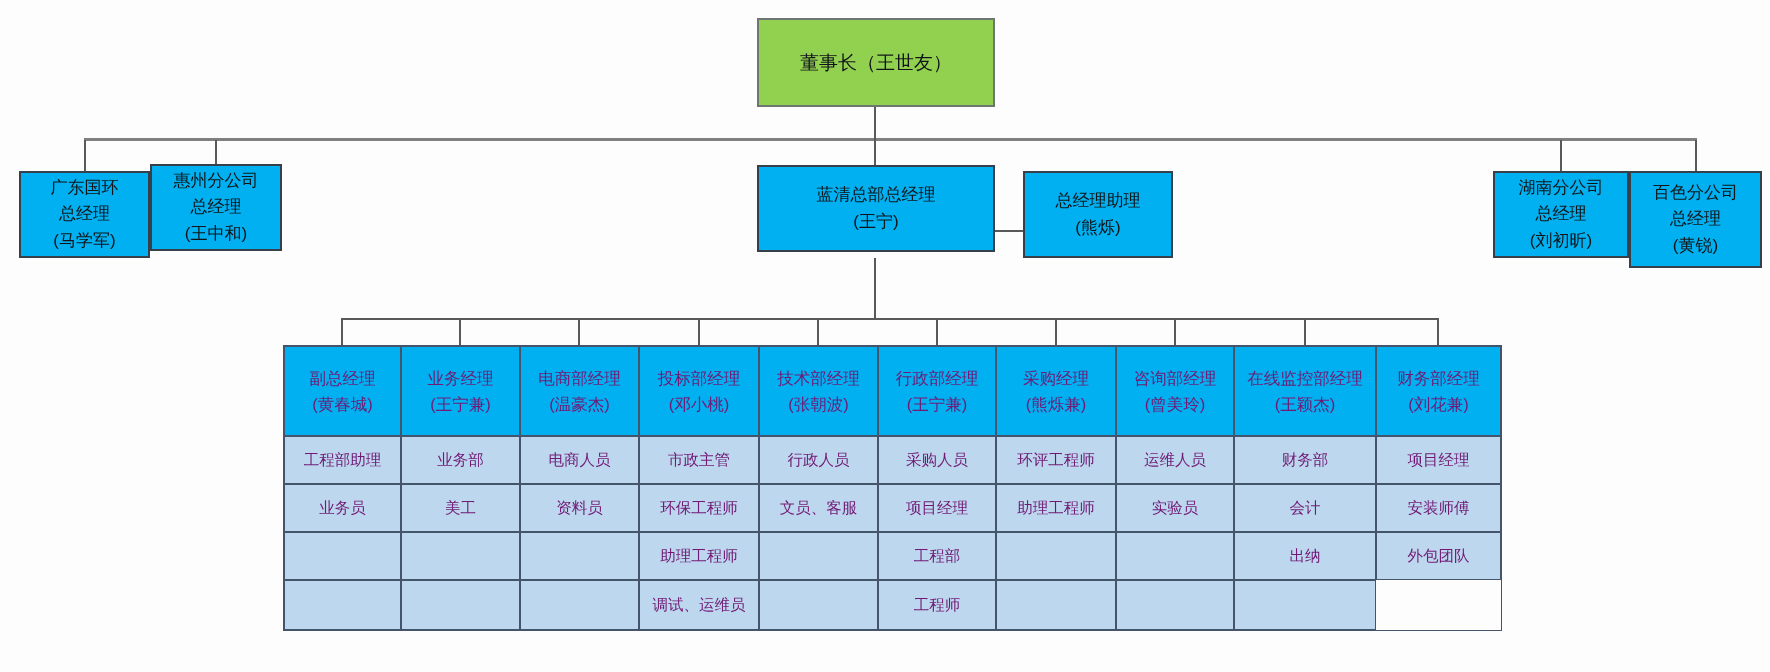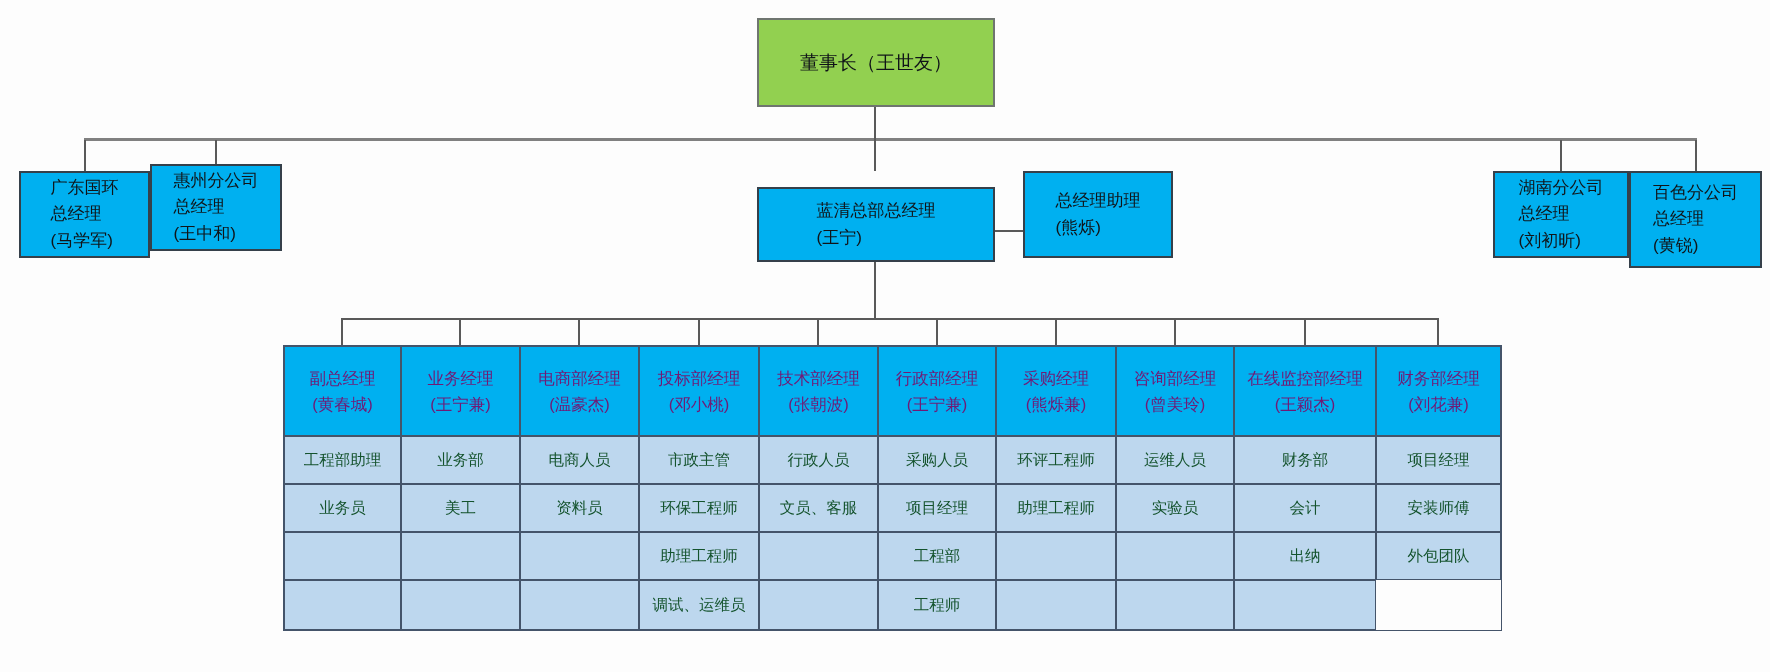--- a/index.html
+++ b/index.html
@@ -15,20 +15,21 @@
     background:#fdfdfd;
     overflow:hidden;
   }
   
   .node{
     position:absolute;
     box-sizing:border-box;
     display:flex;
     align-items:center;
     justify-content:center;
+    text-align:center;
     white-space:pre-line;
     line-height:1.55;
     font-size:17px;
     font-weight:500;
     color:#101418;
   }
   .node.root{
     background:var(--root-fill,#92d050);
     border:2px solid #6f7570;
     font-size:19px;
@@ -61,21 +62,21 @@
   .cell.header{
     background:var(--node-fill,#00b0f0);
     font-size:16.5px;
     font-weight:500;
     line-height:1.6;
     color:#701a75;
   }
   .cell.staff{
     background:var(--cell-fill,#bdd7ee);
     font-size:15.5px;
-    color:#14532d;
+    color:#701a75;
   }
 </style>
 </head>
 <body>
 
 <div class="canvas">
 
   <div class="line rail" style="left:84px;top:138px;width:1613px;height:3px;"></div>
   <div class="line" style="left:874px;top:107px;width:2px;height:64px;"></div>
   <div class="line" style="left:84px;top:140px;width:2px;height:31px;"></div>
@@ -97,21 +98,21 @@
   <div class="line dept-stub" style="left:1437px;top:318px;width:2px;height:27px;"></div>
 
   <div class="node root" style="left:757px;top:18px;width:238px;height:89px;">董事长（王世友）</div>
 
   <div class="node blue" style="left:19px;top:171px;width:131px;height:87px;">广东国环
 总经理
 (马学军)</div>
   <div class="node blue" style="left:150px;top:164px;width:132px;height:87px;">惠州分公司
 总经理
 (王中和)</div>
-  <div class="node blue" style="left:757px;top:187px;width:238px;height:75px;">蓝清总部总经理
+  <div class="node blue" style="left:757px;top:165px;width:238px;height:87px;">蓝清总部总经理
 (王宁)</div>
   <div class="node blue" style="left:1023px;top:171px;width:150px;height:87px;">总经理助理
 (熊烁)</div>
   <div class="node blue" style="left:1493px;top:171px;width:136px;height:87px;">湖南分公司
 总经理
 (刘初昕)</div>
   <div class="node blue" style="left:1629px;top:171px;width:133px;height:97px;">百色分公司
 总经理
 (黄锐)</div>
 

